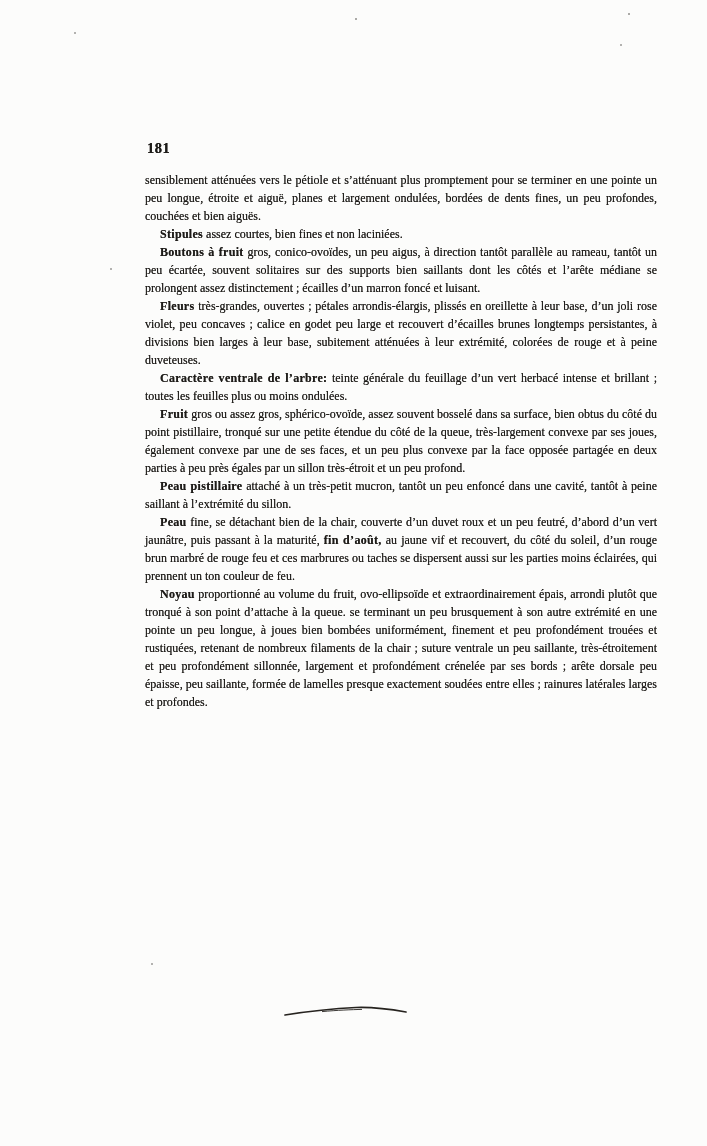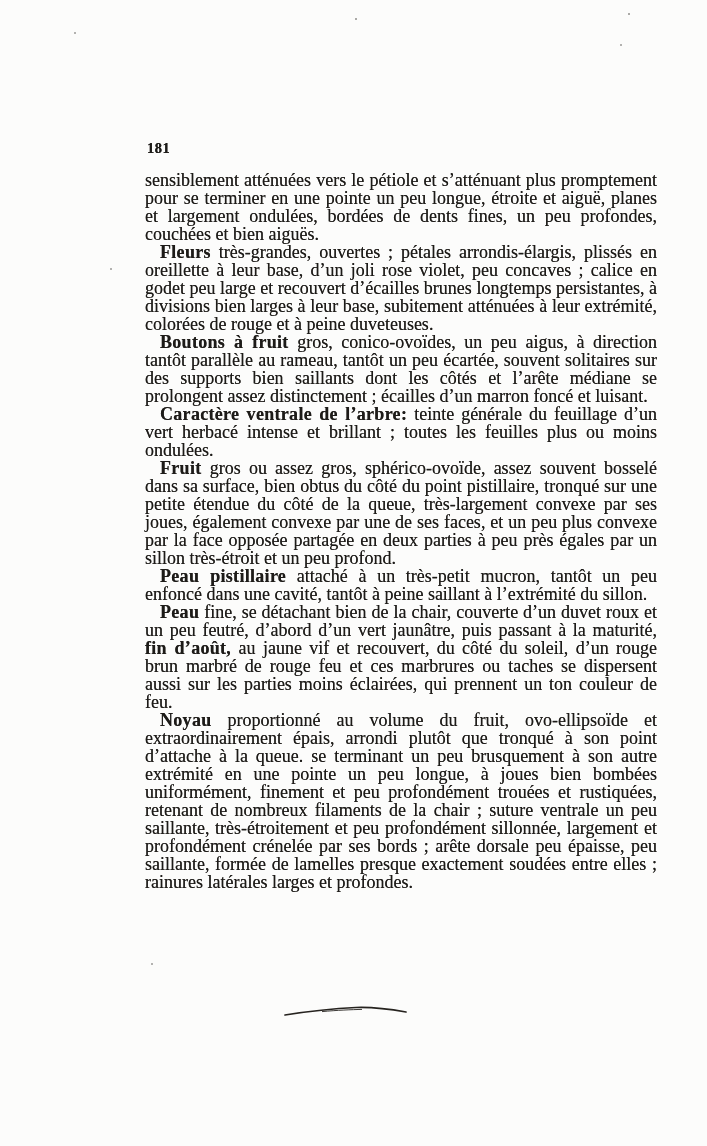--- a/index.html
+++ b/index.html
@@ -18,21 +18,21 @@
     font-weight:bold; font-size:14.5px; letter-spacing:0.5px;
     text-shadow:0 0 0.35px currentColor;
   }
   .running-title {
     position:absolute; left:0; right:0; top:0; text-align:center;
     font-weight:bold; font-size:15.5px; letter-spacing:1.3px; word-spacing:8px;
     text-shadow:0 0 0.35px currentColor;
   }
   .text-block {
     position:absolute; top:171px; left:145px; width:512px;
-    font-size:18px; line-height:18px; text-align:justify;
+    font-size:12px; line-height:18px; text-align:justify;
     text-shadow:0 0 0.35px rgba(29,27,24,0.75);
   }
   .para { margin:0; text-indent:15px; }
   .para.noindent { text-indent:0; }
   .lead { font-weight:bold; letter-spacing:0.3px; }
   .flourish { position:absolute; top:1001px; left:282px; width:128px; height:20px; }
   .speck { position:absolute; background:#4d4a45; border-radius:50%; opacity:0.55; }
   .speck.s1 { left:74px;  top:32px;  width:2px; height:2px; }
   .speck.s2 { left:620px; top:44px;  width:2px; height:2px; }
   .speck.s3 { left:628px; top:13px;  width:1.5px; height:1.5px; }
@@ -46,24 +46,25 @@
 <div class="page">
 
   <header class="page-header">
     <span class="page-number">181</span>
   </header>
 
   <main class="text-block">
 
     <p class="para noindent"><span>sensiblement atténuées vers le pétiole et s’atténuant plus promptement pour se terminer en une pointe un peu longue, étroite et aiguë, planes et largement ondulées, bordées de dents fines, un peu profondes, couchées et bien aiguës.</span></p>
 
+    <p class="para"><b class="lead">Stipules</b><span> assez courtes, bien fines et non laciniées.</span></p>
+
+    <p class="para"><b class="lead">Boutons à fruit</b><span> gros, conico-ovoïdes, un peu aigus, à direction tantôt parallèle au rameau, tantôt un peu écartée, souvent solitaires sur des supports bien saillants dont les côtés et l’arête médiane se prolongent assez distinctement ; écailles d’un marron foncé et luisant.</span></p>
 
     <p class="para"><b class="lead">Fleurs</b><span> très-grandes, ouvertes ; pétales arrondis-élargis, plissés en oreillette à leur base, d’un joli rose violet, peu concaves ; calice en godet peu large et recouvert d’écailles brunes longtemps persistantes, à divisions bien larges à leur base, subitement atténuées à leur extrémité, colorées de rouge et à peine duveteuses.</span></p>
-
-    <p class="para"><b class="lead">Boutons à fruit</b><span> gros, conico-ovoïdes, un peu aigus, à direction tantôt parallèle au rameau, tantôt un peu écartée, souvent solitaires sur des supports bien saillants dont les côtés et l’arête médiane se prolongent assez distinctement ; écailles d’un marron foncé et luisant.</span></p>
 
     <p class="para"><b class="lead">Caractère ventrale de l’arbre:</b><span> teinte générale du feuillage d’un vert herbacé intense et brillant ; toutes les feuilles plus ou moins ondulées.</span></p>
 
     <p class="para"><b class="lead">Fruit</b><span> gros ou assez gros, sphérico-ovoïde, assez souvent bosselé dans sa surface, bien obtus du côté du point pistillaire, tronqué sur une petite étendue du côté de la queue, très-largement convexe par ses joues, également convexe par une de ses faces, et un peu plus convexe par la face opposée partagée en deux parties à peu près égales par un sillon très-étroit et un peu profond.</span></p>
 
     <p class="para"><b class="lead">Peau pistillaire</b><span> attaché à un très-petit mucron, tantôt un peu enfoncé dans une cavité, tantôt à peine saillant à l’extrémité du sillon.</span></p>
 
 
     <p class="para"><b class="lead">Peau</b><span> fine, se détachant bien de la chair, couverte d’un duvet roux et un peu feutré, d’abord d’un vert jaunâtre, puis passant à la maturité, </span><b class="lead">fin d’août,</b><span> au jaune vif et recouvert, du côté du soleil, d’un rouge brun marbré de rouge feu et ces marbrures ou taches se dispersent aussi sur les parties moins éclairées, qui prennent un ton couleur de feu.</span></p>
 

